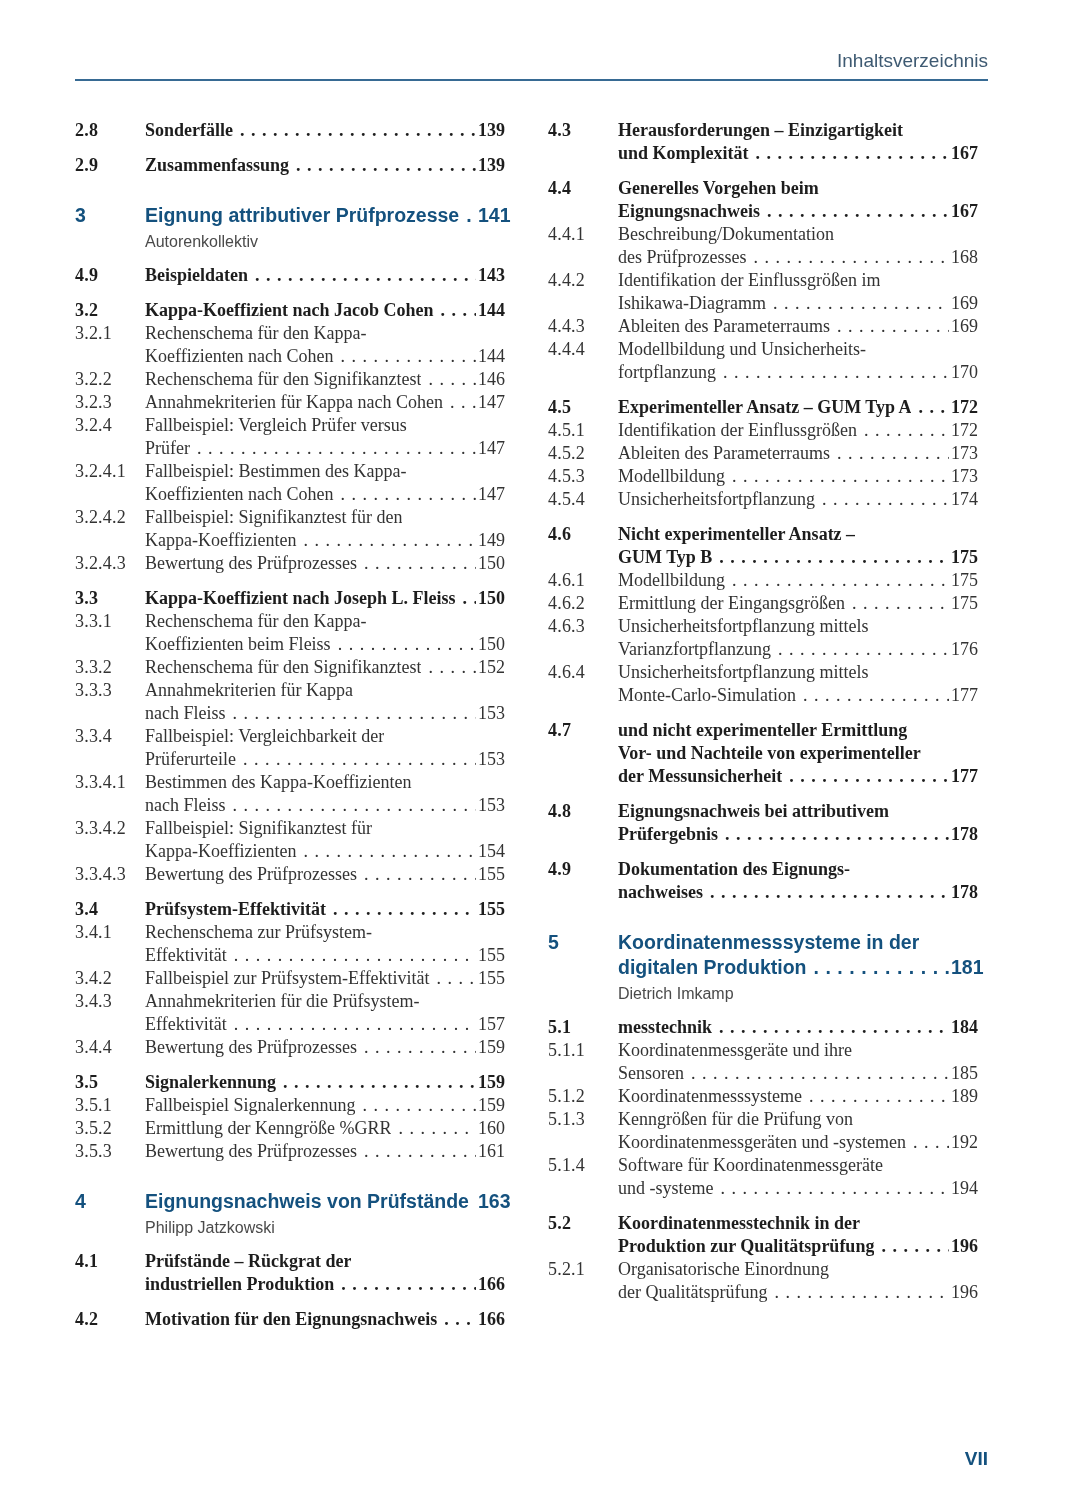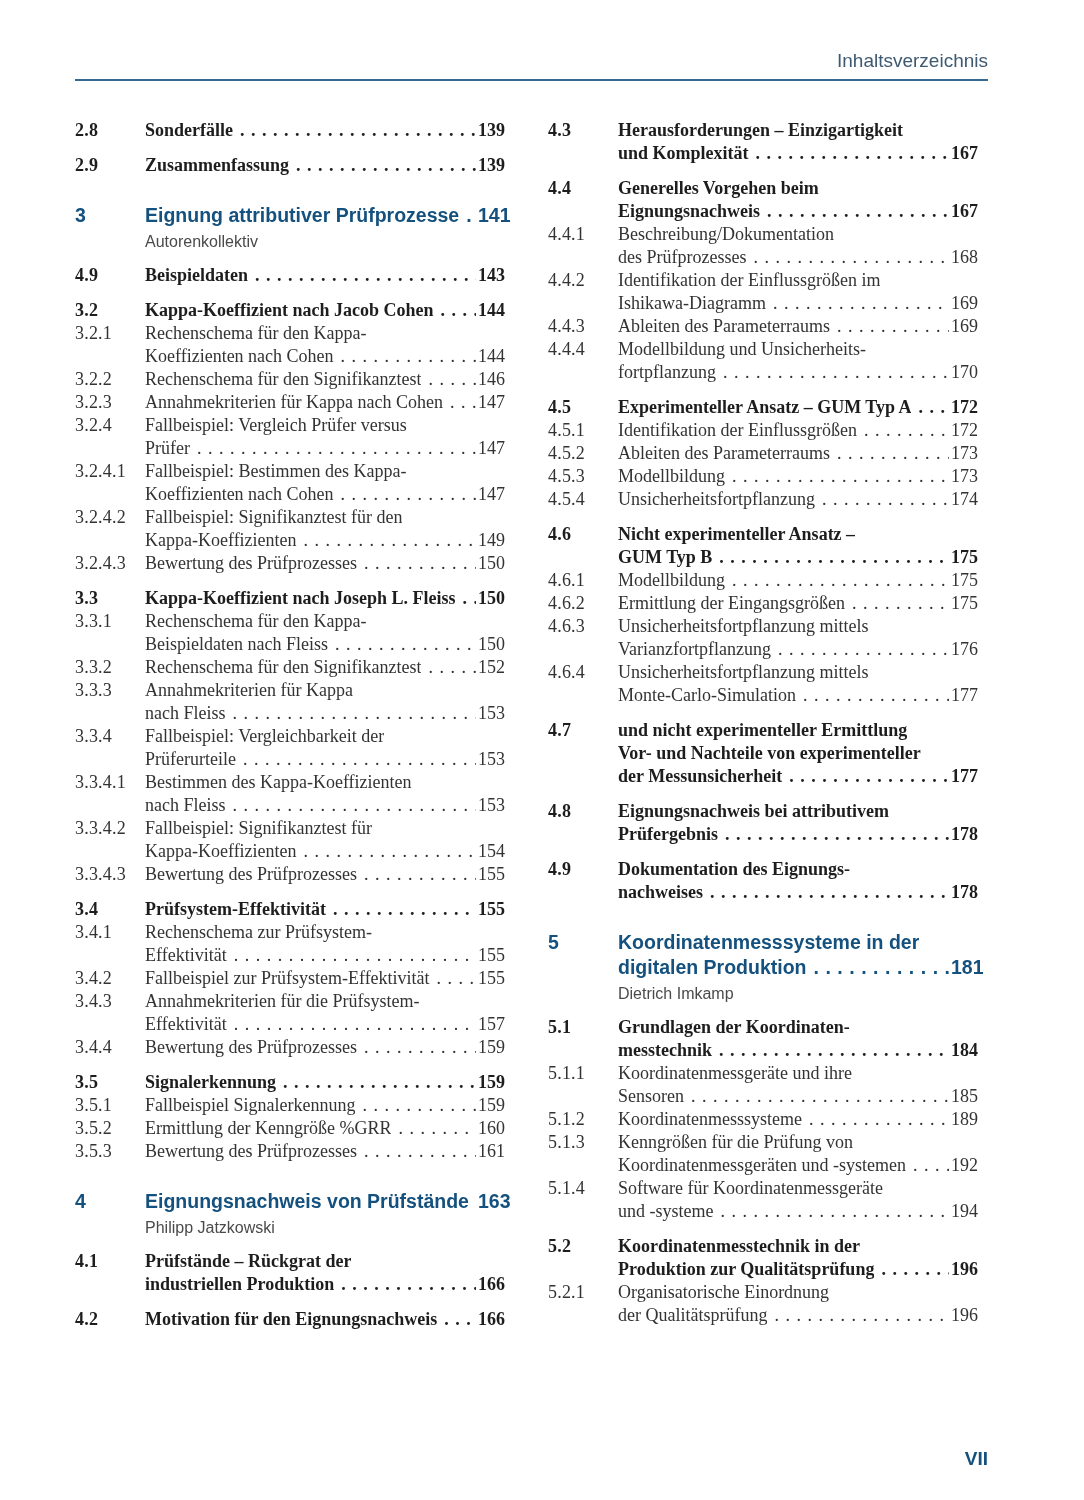--- a/index.html
+++ b/index.html
@@ -263,21 +263,21 @@
             </div>
           </div>
         </div>
         <div class="entry normal">
           <span class="num">3.3.1</span>
           <div class="body">
             <div class="line">
               <span class="text">Rechenschema für den Kappa-</span>
             </div>
             <div class="line last">
-              <span class="text">Beispieldaten nach Fleiss</span>
+              <span class="text">Koeffizienten beim Fleiss</span>
               <span class="leader">................................................................................</span>
               <span class="pagenum">150</span>
             </div>
           </div>
         </div>
         <div class="entry normal">
           <span class="num">3.3.2</span>
           <div class="body">
             <div class="line last">
               <span class="text">Rechenschema für den Signifikanztest</span>
@@ -716,23 +716,20 @@
               <span class="text">digitalen Produktion</span>
               <span class="leader">................................................................................</span>
               <span class="pagenum">181</span>
             </div>
             <div class="author">Dietrich Imkamp</div>
           </div>
         </div>
         <div class="entry bold">
           <span class="num">5.1</span>
           <div class="body">
-            <div class="line">
-              <span class="text">Grundlagen der Koordinaten-</span>
-            </div>
             <div class="line last">
               <span class="text">messtechnik</span>
               <span class="leader">................................................................................</span>
               <span class="pagenum">184</span>
             </div>
           </div>
         </div>
         <div class="entry normal">
           <span class="num">5.1.1</span>
           <div class="body">

